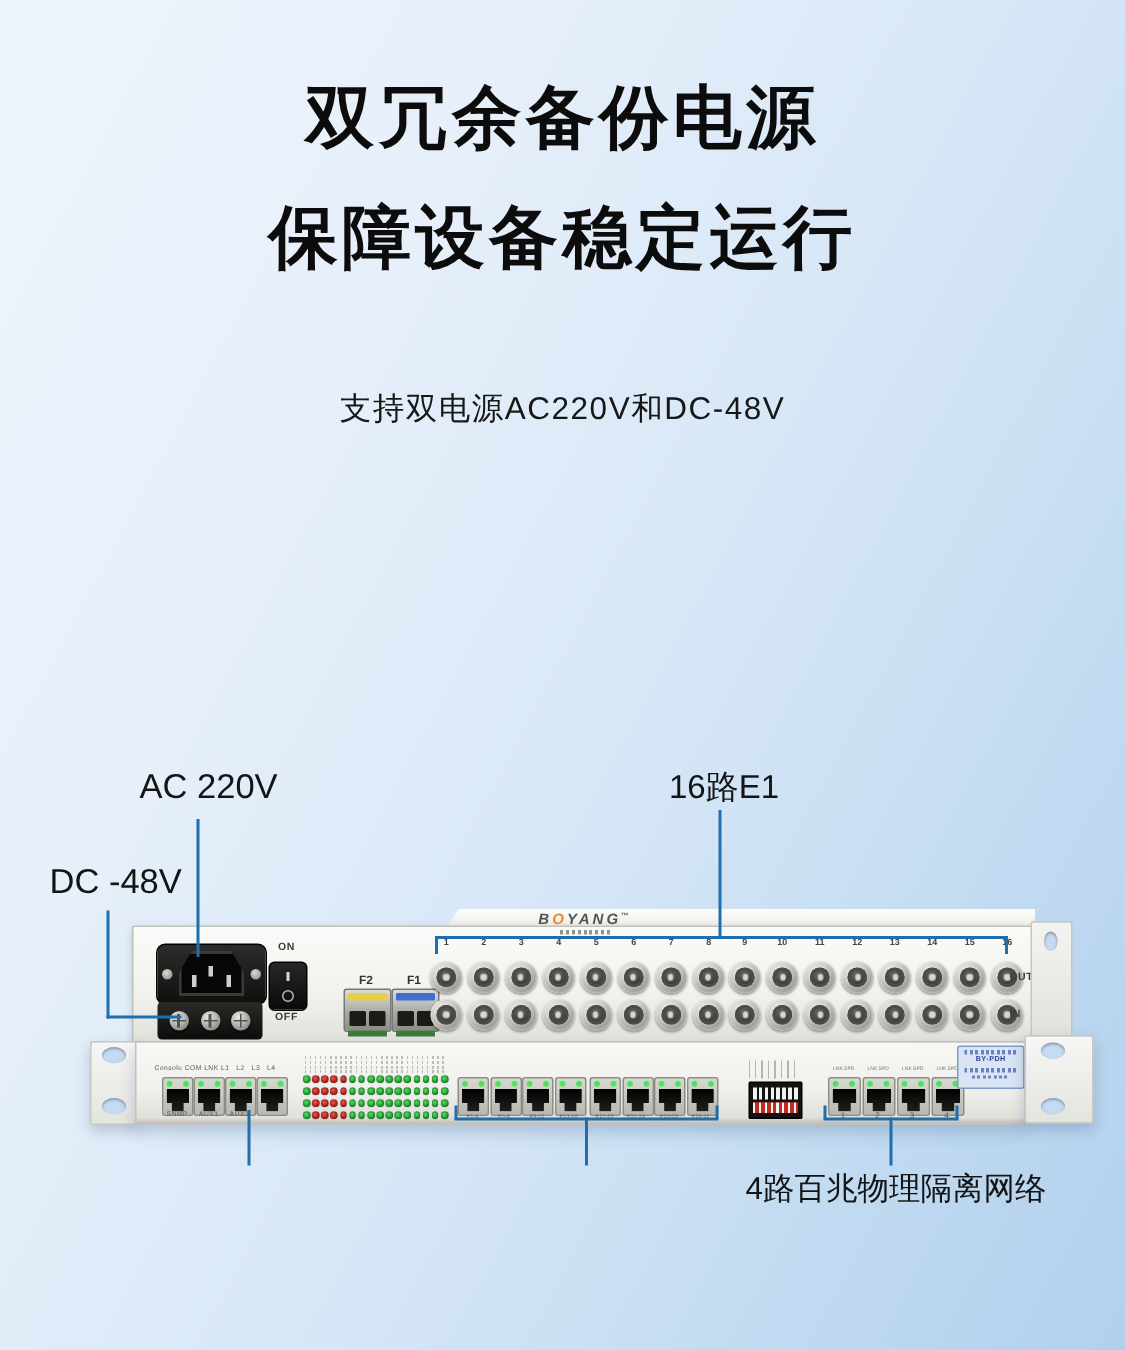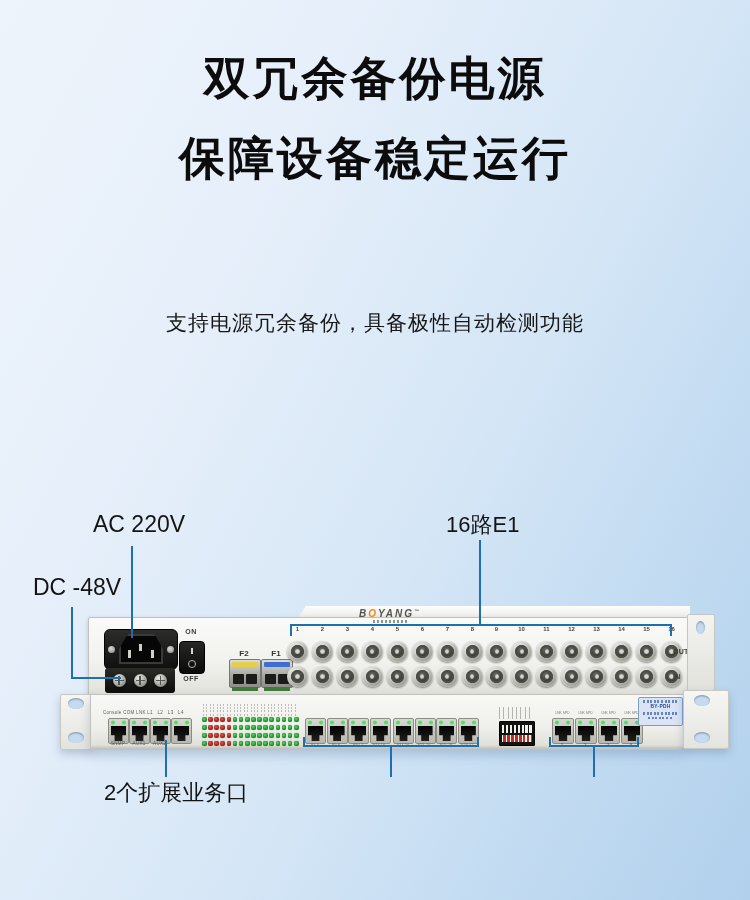--- a/index.html
+++ b/index.html
@@ -177,26 +177,26 @@
   .s-line.short{margin:2.2px 9px 0;}
 </style>
 </head>
 <body>
 
 <div class="scene">
 
   <div class="title t1">双冗余备份电源</div>
   <div class="title t2">保障设备稳定运行</div>
 
-  <div class="feature fe2">支持电源冗余备份，具备极性自动检测功能</div>
+  <div class="feature fe1">支持双电源AC220V和DC-48V</div>
 
   <div class="callout lbl-ac">AC 220V</div>
   <div class="callout lbl-dc">DC -48V</div>
   <div class="callout lbl-e1">16路E1</div>
-  <div class="callout lbl-exp">2个扩展业务口</div>
+  <div class="callout lbl-eth">4路百兆物理隔离网络</div>
 
   <div class="ln" id="ln-ac"></div>
   <div class="ln" id="ln-dc-v"></div>
   <div class="ln" id="ln-dc-h"></div>
   <div class="ln" id="ln-e1-v"></div>
   <div class="ln" id="ln-e1-h"></div>
   <div class="ln" id="ln-e1-t1"></div>
   <div class="ln" id="ln-e1-t2"></div>
   <div class="ln" id="ln-exp"></div>
   <div class="ln" id="ln-tel-h"></div>

